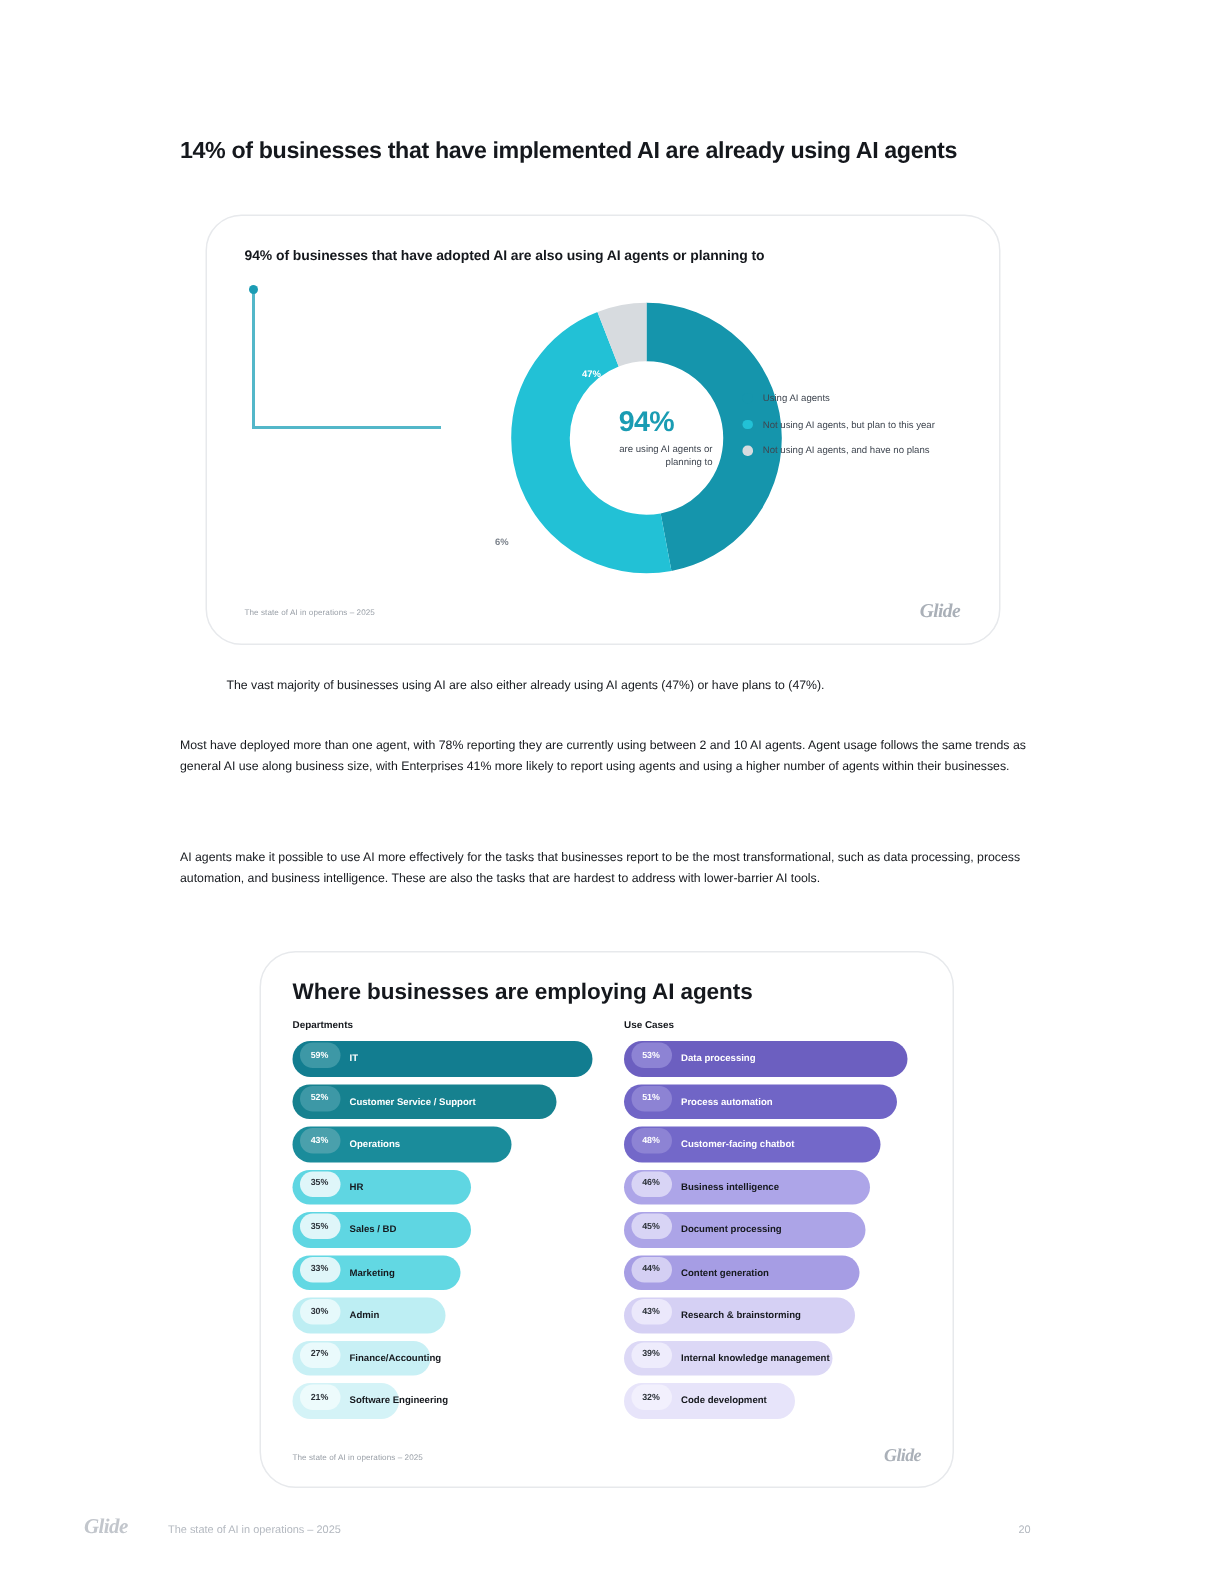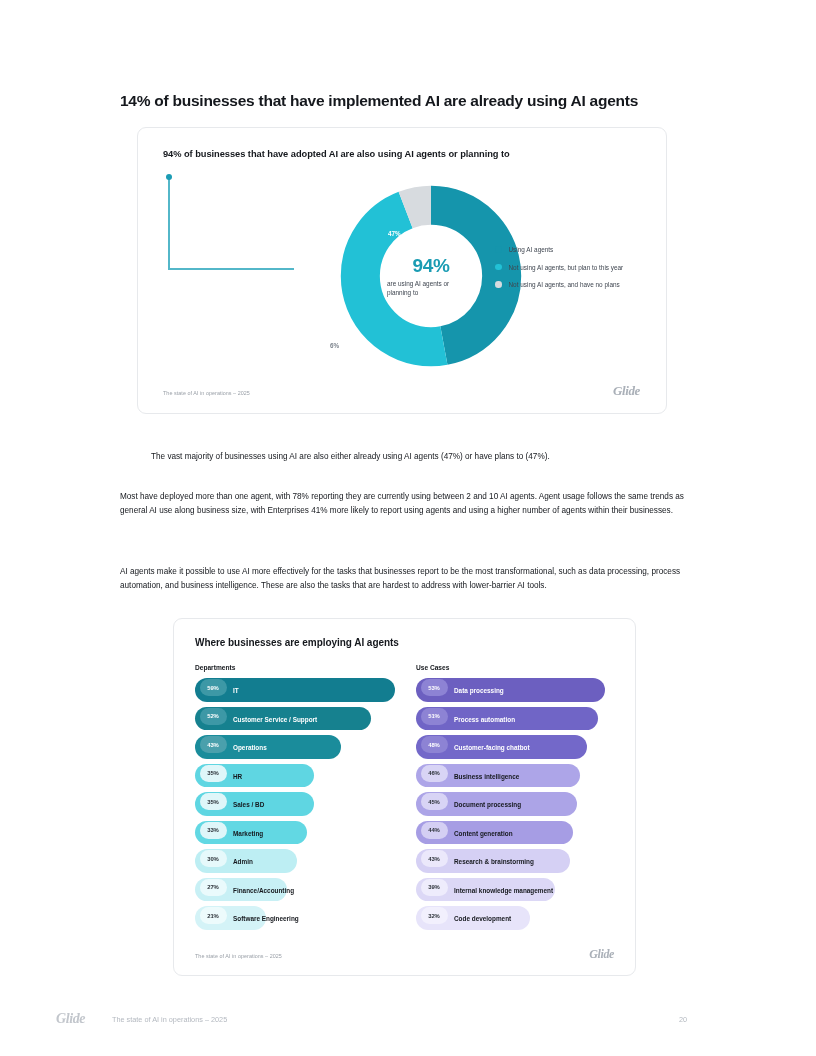--- a/index.html
+++ b/index.html
@@ -17,31 +17,32 @@
     position: absolute; left: 120px; top: 92px; width: 600px;
     font-size: 15.5px; font-weight: 700; letter-spacing: -0.25px;
     color: #15181d;
   }
 
   
   .card {
     position: absolute;
     background: #ffffff;
     border: 1px solid #e7e9ec;
-    border-radius: 9px;
+    border-radius: 24px;
+    margin-top: 16px;
   }
   #donut-card { left: 137px; top: 127px; width: 530px; height: 287px; }
   #bars-card  { left: 173px; top: 618px; width: 463px; height: 358px; }
 
   .card-title {
     position: absolute; font-size: 9.3px; font-weight: 700;
     color: #15181d; letter-spacing: -0.05px;
   }
   #donut-card .card-title { left: 25px; top: 21px; }
-  #bars-card  .card-title { left: 21px; top: 18px; font-size: 10px; }
+  #bars-card  .card-title { left: 21px; top: 18px; font-size: 15px; }
 
   .card-footnote {
     position: absolute; bottom: 17px; left: 25px;
     font-size: 5.4px; color: #9aa0a8; letter-spacing: 0.05px;
   }
   #bars-card .card-footnote { left: 21px; bottom: 16px; }
   .card-logo {
     position: absolute; bottom: 14px; right: 26px;
     font-family: "Liberation Serif", serif;
     font-style: italic; font-weight: 700;
@@ -54,21 +55,21 @@
   .axis-v { position: absolute; left: 0; top: 4px; width: 1.6px; height: 92px; background: #53b7c9; }
   .axis-h { position: absolute; left: 0px; top: 95px; width: 126px; height: 1.6px; background: #53b7c9; }
   .axis-dot { position: absolute; left: -2.2px; top: 1px; width: 6px; height: 6px; border-radius: 50%; background: #1b9cb4; }
 
   
   .donut-wrap { position: absolute; left: 200px; top: 55px; width: 186px; height: 186px; }
   .donut-svg { display: block; width: 186px; height: 186px; }
   .donut-center {
     position: absolute; left: 0; top: 0; width: 186px; height: 186px;
     display: flex; flex-direction: column; align-items: center; justify-content: center;
-    text-align: left; pointer-events: none;
+    text-align: right; pointer-events: none;
   }
   .donut-big { font-size: 19px; font-weight: 700; color: #1a9cb3; letter-spacing: -0.4px; }
   .donut-sub { font-size: 6.4px; color: #3f4650; line-height: 1.35; margin-top: 3px; max-width: 88px; }
 
   .slice-label { position: absolute; font-size: 6.3px; font-weight: 700; }
   .sl-right { left: 250px; top: 102px; color: #ffffff; }
   .sl-left  { left: 176px; top: 160px; color: #ffffff; }
   .sl-bottom{ left: 192px; top: 214px; color: #7c838c; }
 
   

